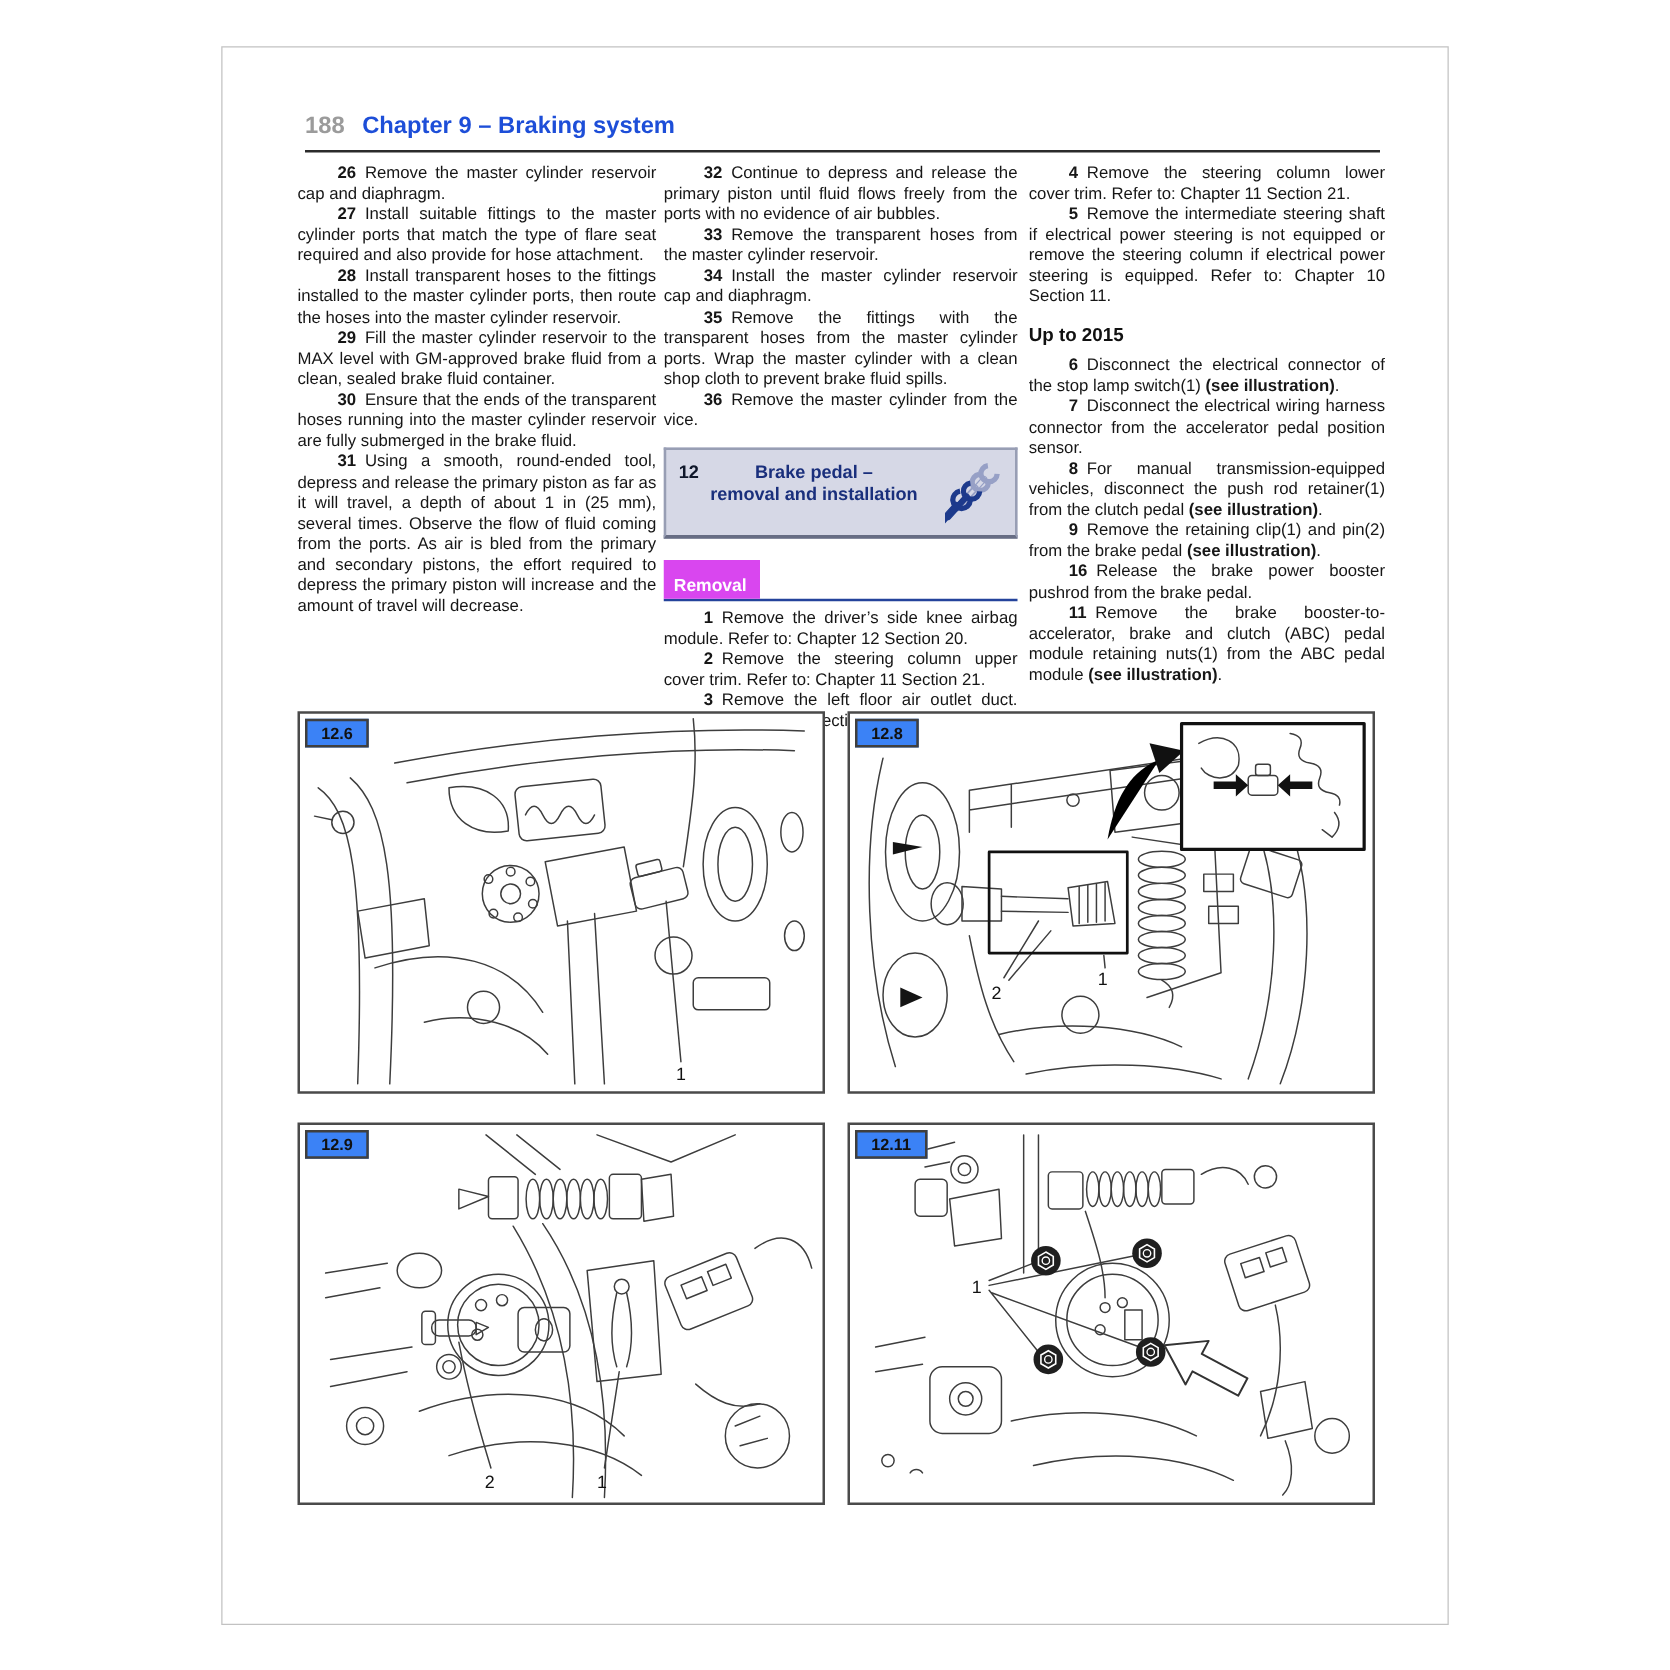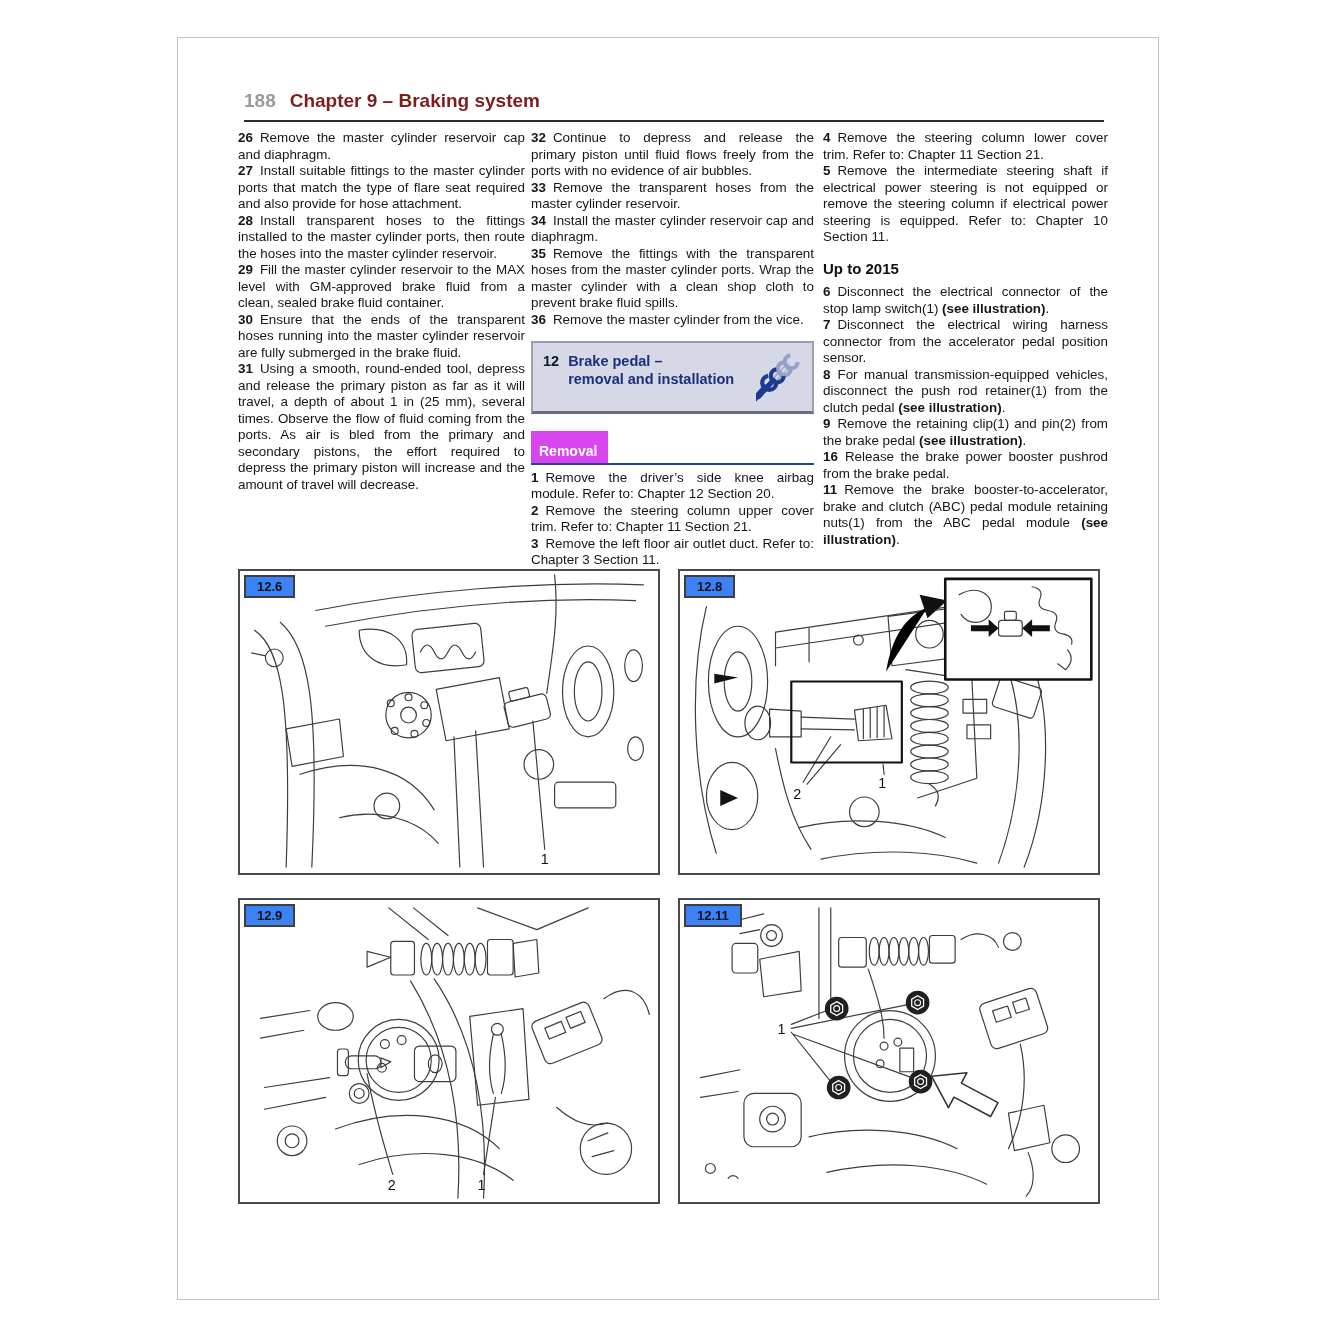--- a/index.html
+++ b/index.html
@@ -4,41 +4,41 @@
 <style>
   * { margin:0; padding:0; box-sizing:border-box; }
   html,body { width:1336px; height:1336px; background:#ffffff;
     font-family:"Liberation Sans", sans-serif; color:#1a1a1a; }
   .page { position:absolute; left:177px; top:37px; width:982px; height:1263px;
     background:#fff; border:1px solid #c2c2c2; }
 
   
   .hdr { position:absolute; left:66px; top:52px; font-size:19px; font-weight:bold; }
   .hdr .pno { color:#9b9b9b; margin-right:14px; }
-  .hdr .ttl { color:#7f1d1d; font-weight:bold; }
+  .hdr .ttl { color:#1d4ed8; font-weight:bold; }
   .hrule { position:absolute; left:66px; top:82px; width:860px; height:2px; background:#2b2b2b; }
 
   
   .col { position:absolute; top:92px; font-size:13.4px; line-height:16.5px;
     text-align:justify; color:#161616; }
   #col1 { left:60px;  width:287px; }
   #col2 { left:353px; width:283px; }
   #col3 { left:645px; width:285px; }
   .step { margin:0; }
-  .step .n { font-weight:bold; margin-right:7px; }
+  .step .n { font-weight:bold; margin-right:7px;margin-left:32px; }
   .step b { font-weight:bold; }
 
   h3.sub { font-size:15px; font-weight:bold; color:#111; margin:15px 0 7px 0; text-align:left; }
 
   
   .secbox { position:relative; margin-top:13px; height:73px; background:#d6d8e6;
     border:2px solid #989eb4; border-bottom:3px solid #676d84; padding:9px 10px 0 10px; }
   .secbox .row { display:flex; }
   .sb-num { font-weight:bold; color:#0f172a; font-size:14.5px; line-height:18px; margin-right:9px; }
-  .sb-title { font-weight:bold; color:#1a2f7c; font-size:14.5px; line-height:18px; text-align:left; }
+  .sb-title { font-weight:bold; color:#1a2f7c; font-size:14.5px; line-height:18px; text-align:center; }
   .wrenches { position:absolute; right:8px; top:6px; }
 
   
   .removal-wrap { margin-top:17px; border-bottom:2px solid #24439b; padding-bottom:0; }
   .removal-label { display:inline-block; background:#d946ef; color:#fff; font-weight:bold;
     font-size:14px; padding:12px 11px 3px 8px; }
   .removal-steps { margin-top:5px; }
 
   
   .figure { position:absolute; width:422px; height:306px; background:#fff;

